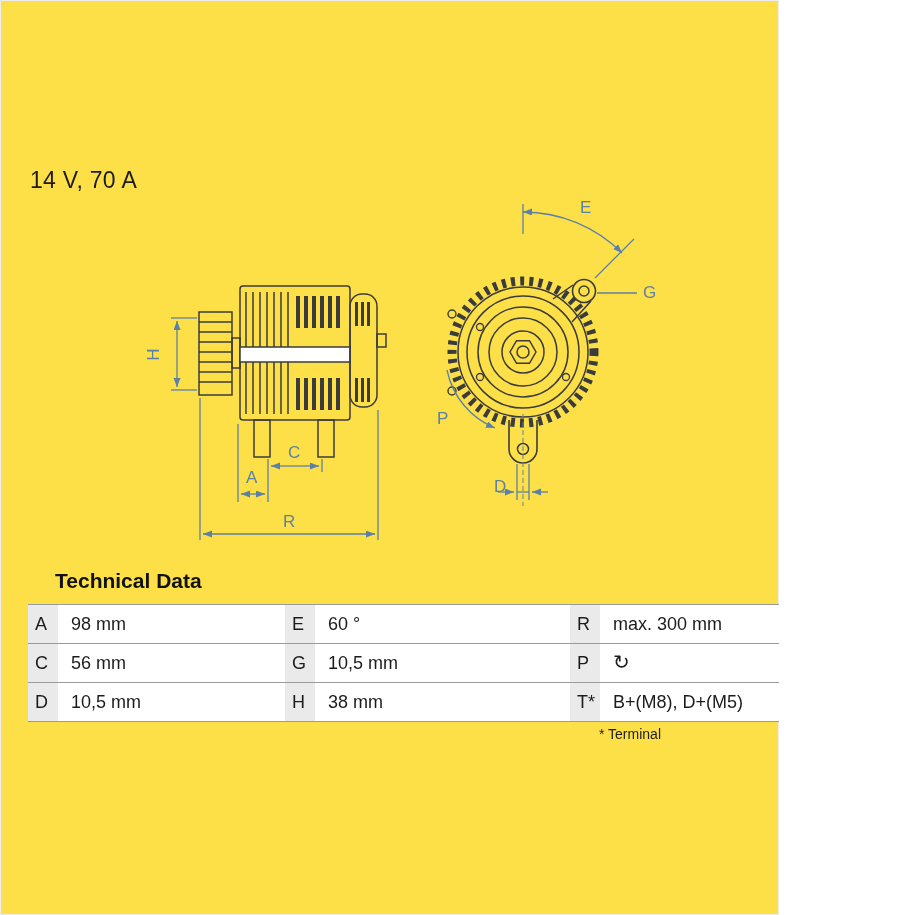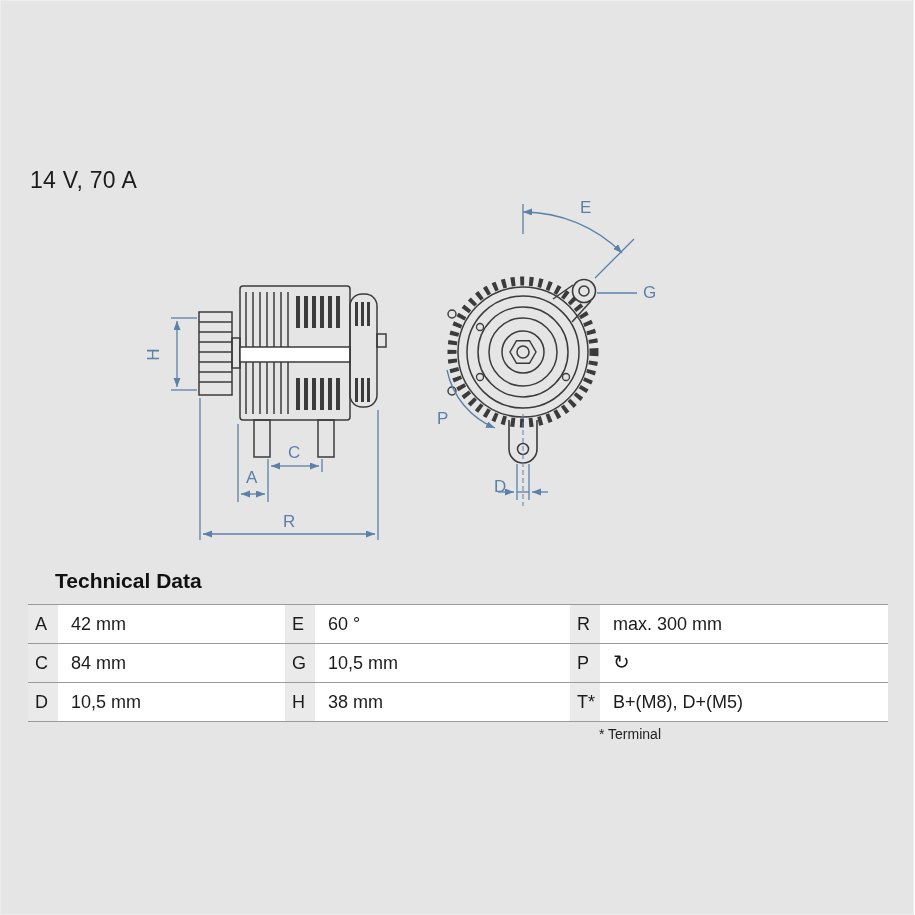--- a/index.html
+++ b/index.html
@@ -1,18 +1,18 @@
 <!DOCTYPE html>
 <html><head>
 <meta charset="utf-8">
 <style>
   * { margin:0; padding:0; box-sizing:border-box; }
   html,body { background:#fff; }
   body { font-family:"Liberation Sans","DejaVu Sans",sans-serif; }
-  .canvas { position:relative; width:914px; height:915px; background:#e5e5e5; overflow:hidden;
+  .canvas { position:relative; width:779px; height:915px; background:#fde047; overflow:hidden;
             outline:1px solid #ededed; outline-offset:-1px; }
 
   .spec { position:absolute; left:30px; top:167px; font-size:23px; color:#1c1c1c; letter-spacing:.3px; }
 
   .drawing-svg { position:absolute; left:0; top:0; }
 
   .dim-label { position:absolute; color:#5b81a8; font-size:17px; line-height:1; }
   .dim-h { left:147px; top:346px; transform:rotate(-90deg); }
   .dim-a { left:246px; top:469px; }
   .dim-c { left:288px; top:444px; }
@@ -183,29 +183,29 @@
       <col style="width:30px">
         <col style="width:227px">
       <col style="width:30px">
         <col style="width:255px">
       <col style="width:30px">
         <col style="width:288px">
     </colgroup>
     <tbody>
       <tr>
         <td class="k">A</td>
-        <td class="v">42 mm</td>
+        <td class="v">98 mm</td>
         <td class="k">E</td>
         <td class="v">60 °</td>
         <td class="k">R</td>
         <td class="v">max. 300 mm</td>
       </tr>
       <tr>
         <td class="k">C</td>
-        <td class="v">84 mm</td>
+        <td class="v">56 mm</td>
         <td class="k">G</td>
         <td class="v">10,5 mm</td>
         <td class="k">P</td>
         <td class="v">
           <span class="rot">↻</span>
         </td>
       </tr>
       <tr>
         <td class="k">D</td>
         <td class="v">10,5 mm</td>

